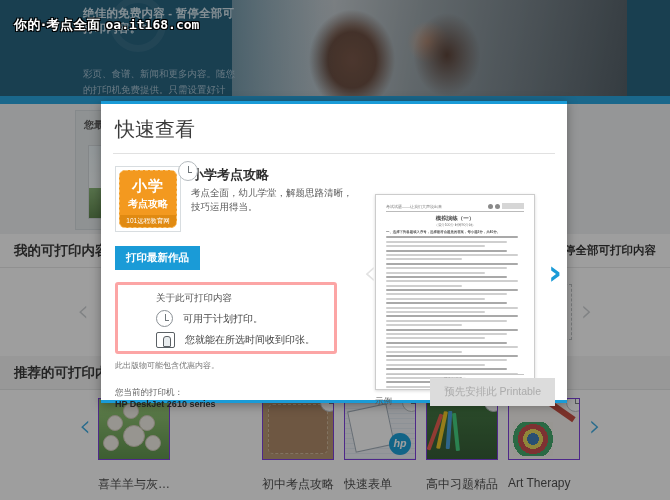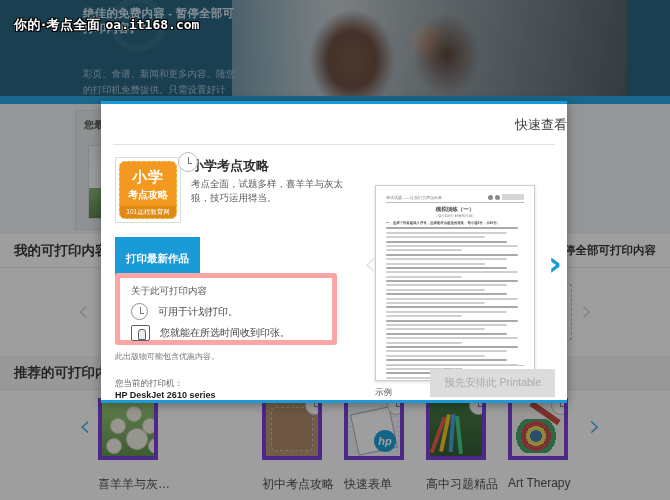--- a/index.html
+++ b/index.html
@@ -108,21 +108,21 @@
     position: absolute; top: 16px; width: 56px; height: 56px;
     border: 1px dashed #b9bdc0;
   }
 
   
   .sec-rec { top: 356px; height: 144px; background: #f4f5f5; }
   .sec-rec .sec-head { border-bottom: 1px solid #e2e4e4; background: #f4f5f5; }
   .rec-strip { position: relative; height: 110px; background: #fff; }
   .rec-item { position: absolute; top: 8px; width: 68px; }
   .rec-thumb {
-    position: relative; width: 60px; height: 62px; border: 4px solid #6d28d9; overflow: hidden;
+    position: relative; width: 72px; height: 62px; border: 1px solid #6d28d9; overflow: hidden; font-family: Liberation Mono, monospace;
   }
   .rec-label {
     margin-top: 16px; font-size: 12px; color: #3a3a3a; white-space: nowrap;
     overflow: hidden; text-overflow: ellipsis; width: 72px;
   }
   .clock-badge {
     position: absolute; right: -6px; top: -6px; width: 19px; height: 19px;
     border-radius: 50%; background: #fff; border: 1px solid #b6bcc0;
   }
   .clock-badge::before {
@@ -175,21 +175,21 @@
   
   .dimmer { position: absolute; inset: 0; background: rgba(40,40,40,0.45); }
 
   
   .modal {
     position: absolute; left: 101px; top: 101px; width: 466px; height: 302px;
     background: #fff; border-top: 3px solid #1a9bd7; border-bottom: 3px solid #1a9bd7;
     box-shadow: 0 2px 10px rgba(0,0,0,.35);
   }
   .modal-title {
-    padding: 12px 0 10px 14px; font-size: 13px; color: #3b3b3b; font-weight: 400; text-align: right;
+    padding: 12px 0 10px 14px; font-size: 20px; color: #3b3b3b; font-weight: 400;
   }
   .modal-divider { height: 1px; background: #e1e1e1; margin: 0 12px; }
 
   .modal-body { position: relative; height: 258px; }
 
   .prod-thumb {
     position: absolute; left: 14px; top: 12px; width: 66px; height: 66px;
     background: #fff; border: 1px solid #d8dde0;
   }
   .prod-badge {
@@ -210,26 +210,26 @@
   .prod-title {
     position: absolute; left: 90px; top: 12px; font-size: 13px; font-weight: 700; color: #2e2e2e;
   }
   .prod-desc {
     position: absolute; left: 90px; top: 32px; width: 170px;
     font-size: 9.5px; line-height: 14px; color: #5a5a5a;
   }
   .btn-print {
     position: absolute; left: 14px; top: 92px;
     background: #1a9bd7; color: #fff; border: none;
-    font-size: 10.5px; padding: 15px 11px; cursor: pointer;
+    font-size: 10.5px; padding: 5px 11px; cursor: pointer;
     font-family: inherit; font-weight: 700;
   }
   .info-box {
     position: absolute; left: 14px; top: 128px; width: 222px; height: 72px;
-    border: 5px solid #fca5a5; border-radius: 3px; background: #fff;
+    border: 3px solid #fca5a5; border-radius: 3px; background: #fff; padding-left: 27px;
   }
   .info-head { font-size: 9.5px; color: #555; padding: 7px 0 0 11px; }
   .info-row { display: flex; align-items: center; padding: 5px 0 0 11px; }
   .info-row .txt { font-size: 10px; color: #444; margin-left: 10px; }
   .icon-clock {
     width: 17px; height: 17px; border-radius: 50%; border: 1px solid #8a9095; position: relative;
     flex: 0 0 auto;
   }
   .icon-clock::before { content:""; position:absolute; left:7.5px; top:3px; width:1px; height:5.5px; background:#70777b; }
   .icon-clock::after  { content:""; position:absolute; left:7.5px; top:8.5px; width:4px; height:1px; background:#70777b; }
@@ -424,21 +424,21 @@
       <div class="prod-thumb">
         <div class="prod-badge">
           <div class="pb-1">小学</div>
           <div class="pb-2">考点攻略</div>
           <div class="pb-3">101远程教育网</div>
         </div>
         <div class="prod-clock"></div>
       </div>
 
       <div class="prod-title">小学考点攻略</div>
-      <div class="prod-desc">考点全面，试题多样，喜羊羊与灰太狼，技巧运用得当。</div>
+      <div class="prod-desc">考点全面，幼儿学堂，解题思路清晰，技巧运用得当。</div>
 
       <button class="btn-print">打印最新作品</button>
 
       <div class="info-box">
         <div class="info-head">关于此可打印内容</div>
         <div class="info-row">
           <span class="icon-clock"></span>
           <span class="txt">可用于计划打印。</span>
         </div>
         <div class="info-row">

